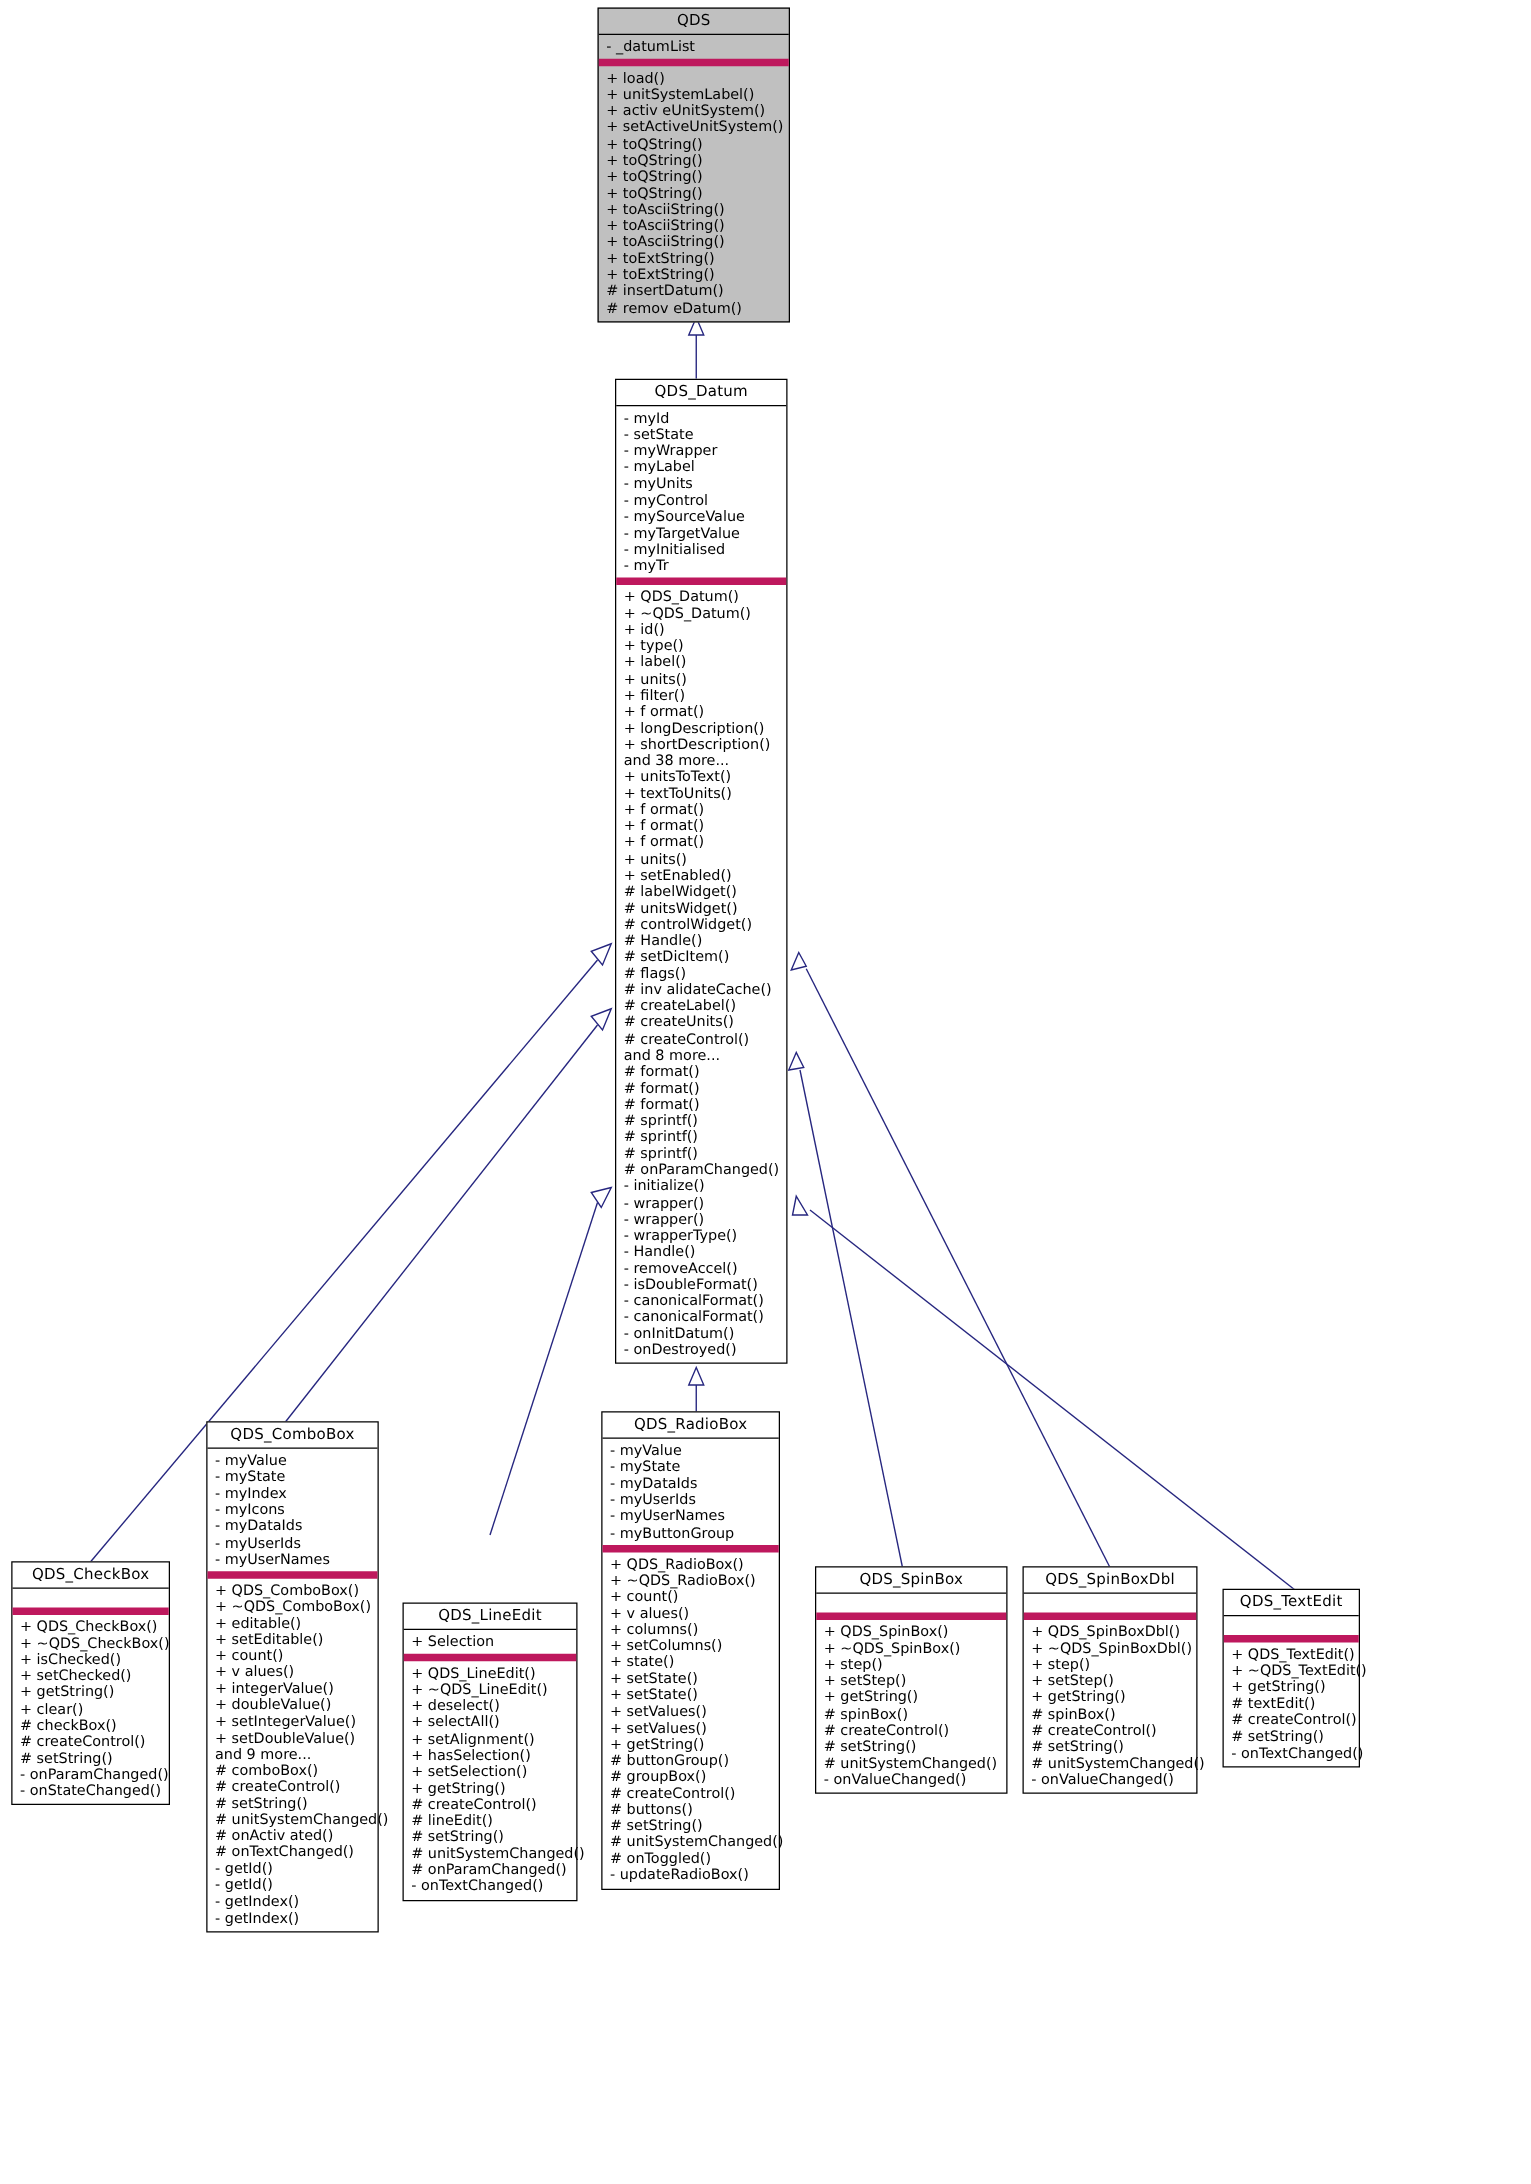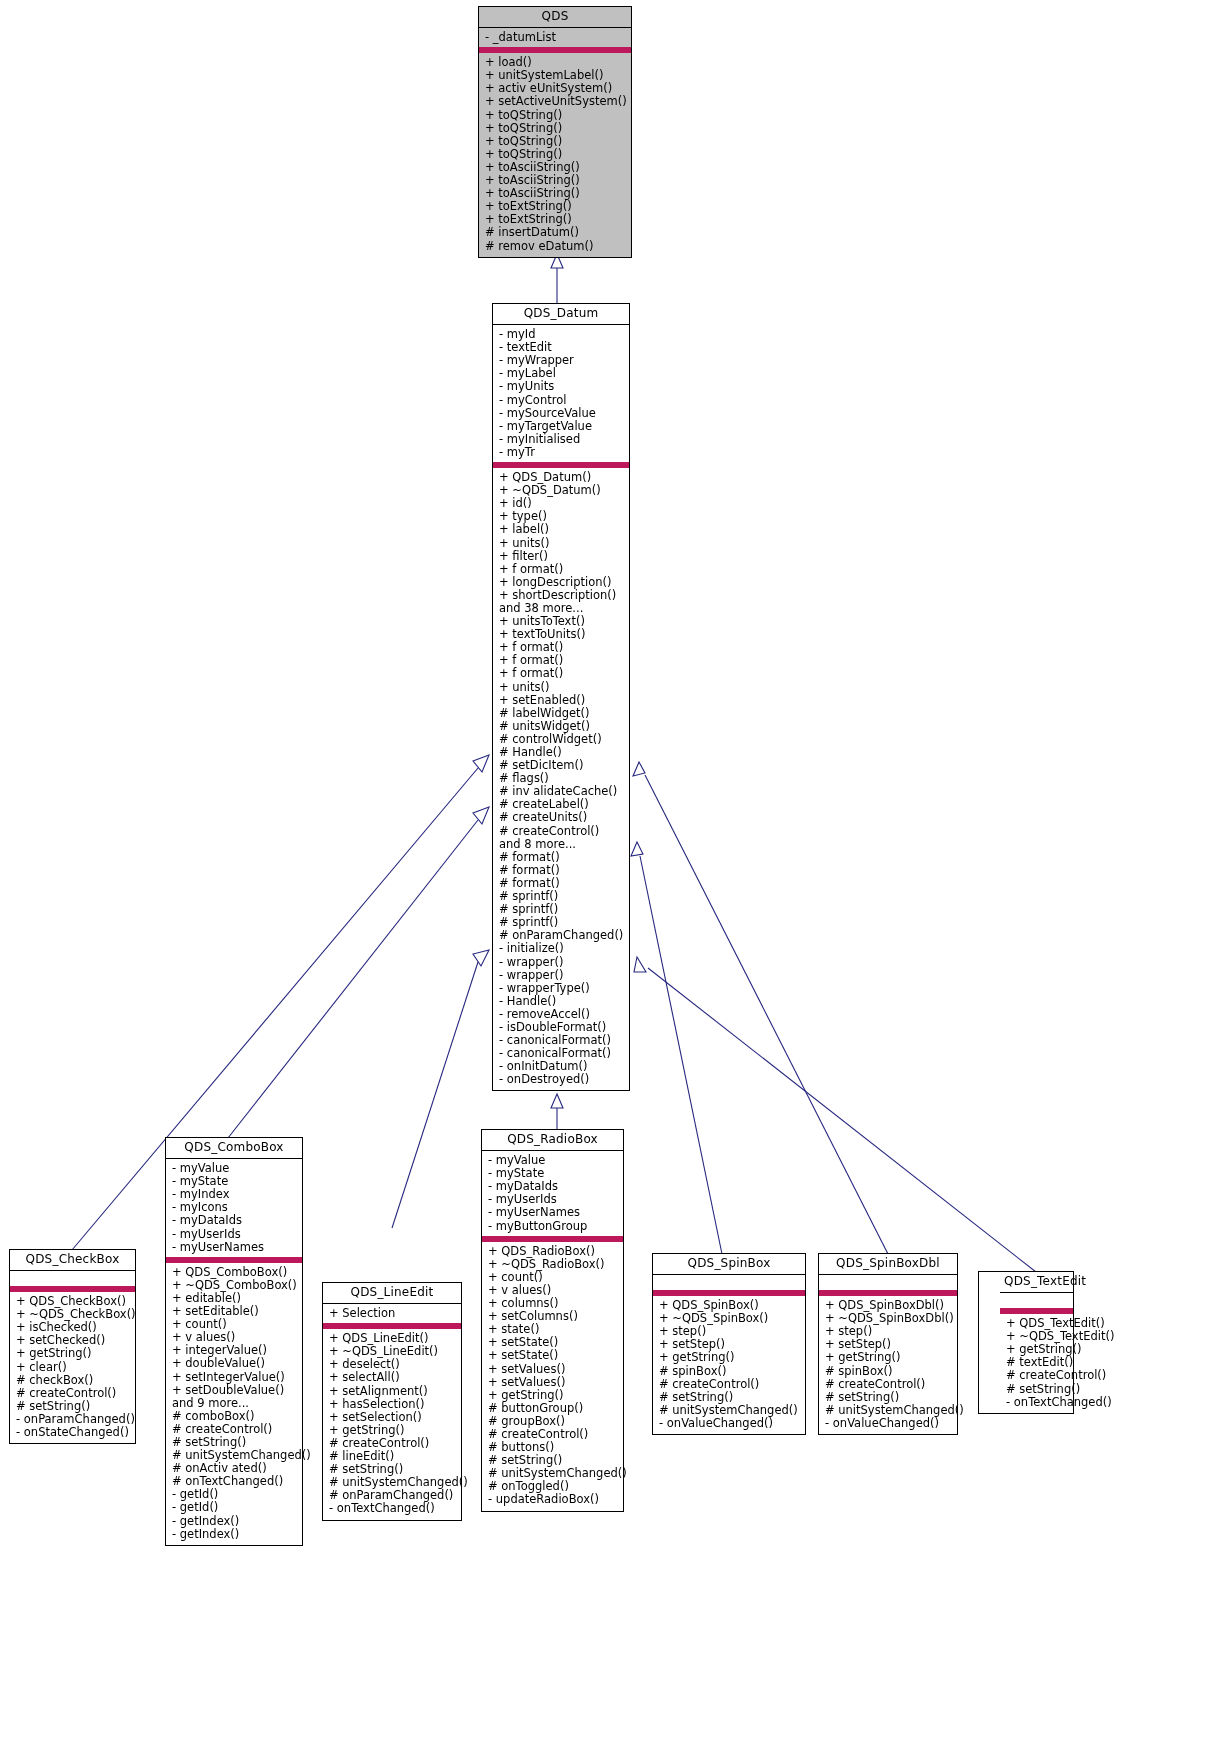--- a/index.html
+++ b/index.html
@@ -129,21 +129,21 @@
       <div>+ toExtString()</div>
       <div># insertDatum()</div>
       <div># remov eDatum()</div>
     </div>
   </div>
 
   <div class="uml-box" style="left:492px; top:303px; width:138px;">
     <div class="uml-title">QDS_Datum</div>
     <div class="uml-attrs">
       <div>- myId</div>
-      <div>- textEdit</div>
+      <div>- setState</div>
       <div>- myWrapper</div>
       <div>- myLabel</div>
       <div>- myUnits</div>
       <div>- myControl</div>
       <div>- mySourceValue</div>
       <div>- myTargetValue</div>
       <div>- myInitialised</div>
       <div>- myTr</div>
     </div>
     <div class="uml-ops">
@@ -335,21 +335,21 @@
       <div>+ setStep()</div>
       <div>+ getString()</div>
       <div># spinBox()</div>
       <div># createControl()</div>
       <div># setString()</div>
       <div># unitSystemChanged()</div>
       <div>- onValueChanged()</div>
     </div>
   </div>
 
-  <div class="uml-box" style="left:978px; top:1271px; width:96px;padding-left:21px;">
+  <div class="uml-box" style="left:978px; top:1271px; width:110px;">
     <div class="uml-title">QDS_TextEdit</div>
     <div class="uml-attrs empty-sec"></div>
     <div class="uml-ops">
       <div>+ QDS_TextEdit()</div>
       <div>+ ~QDS_TextEdit()</div>
       <div>+ getString()</div>
       <div># textEdit()</div>
       <div># createControl()</div>
       <div># setString()</div>
       <div>- onTextChanged()</div>

